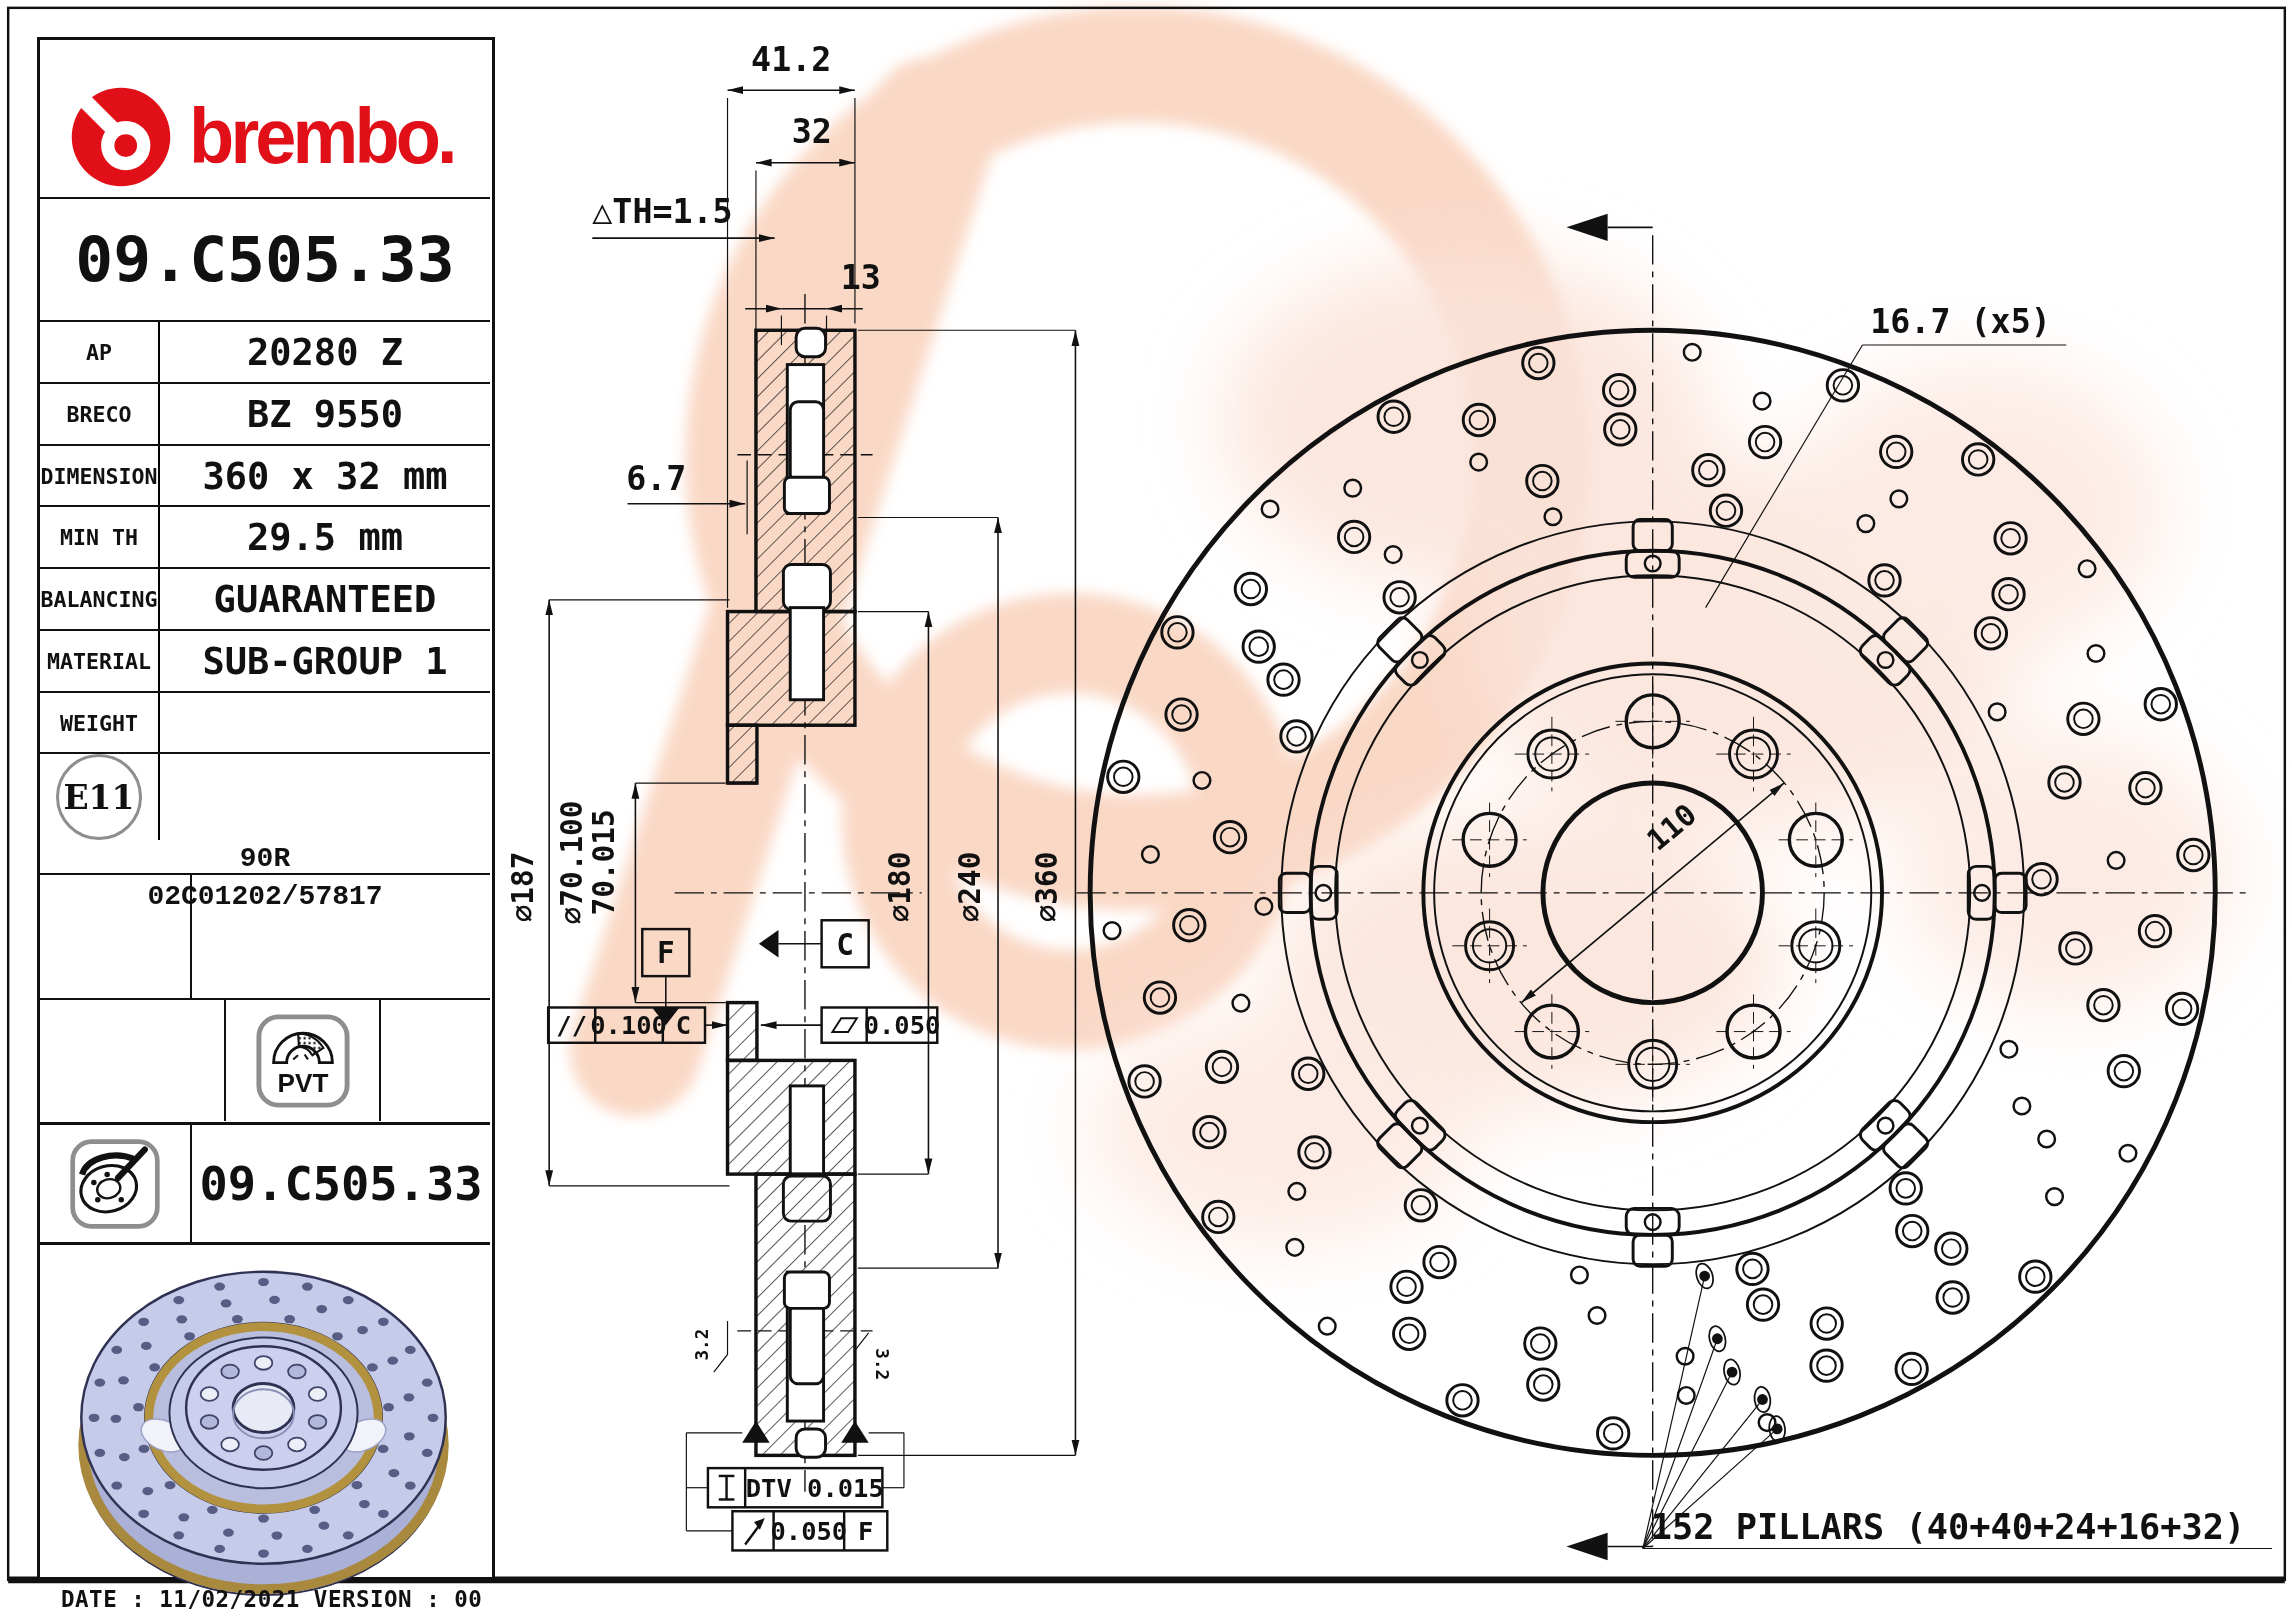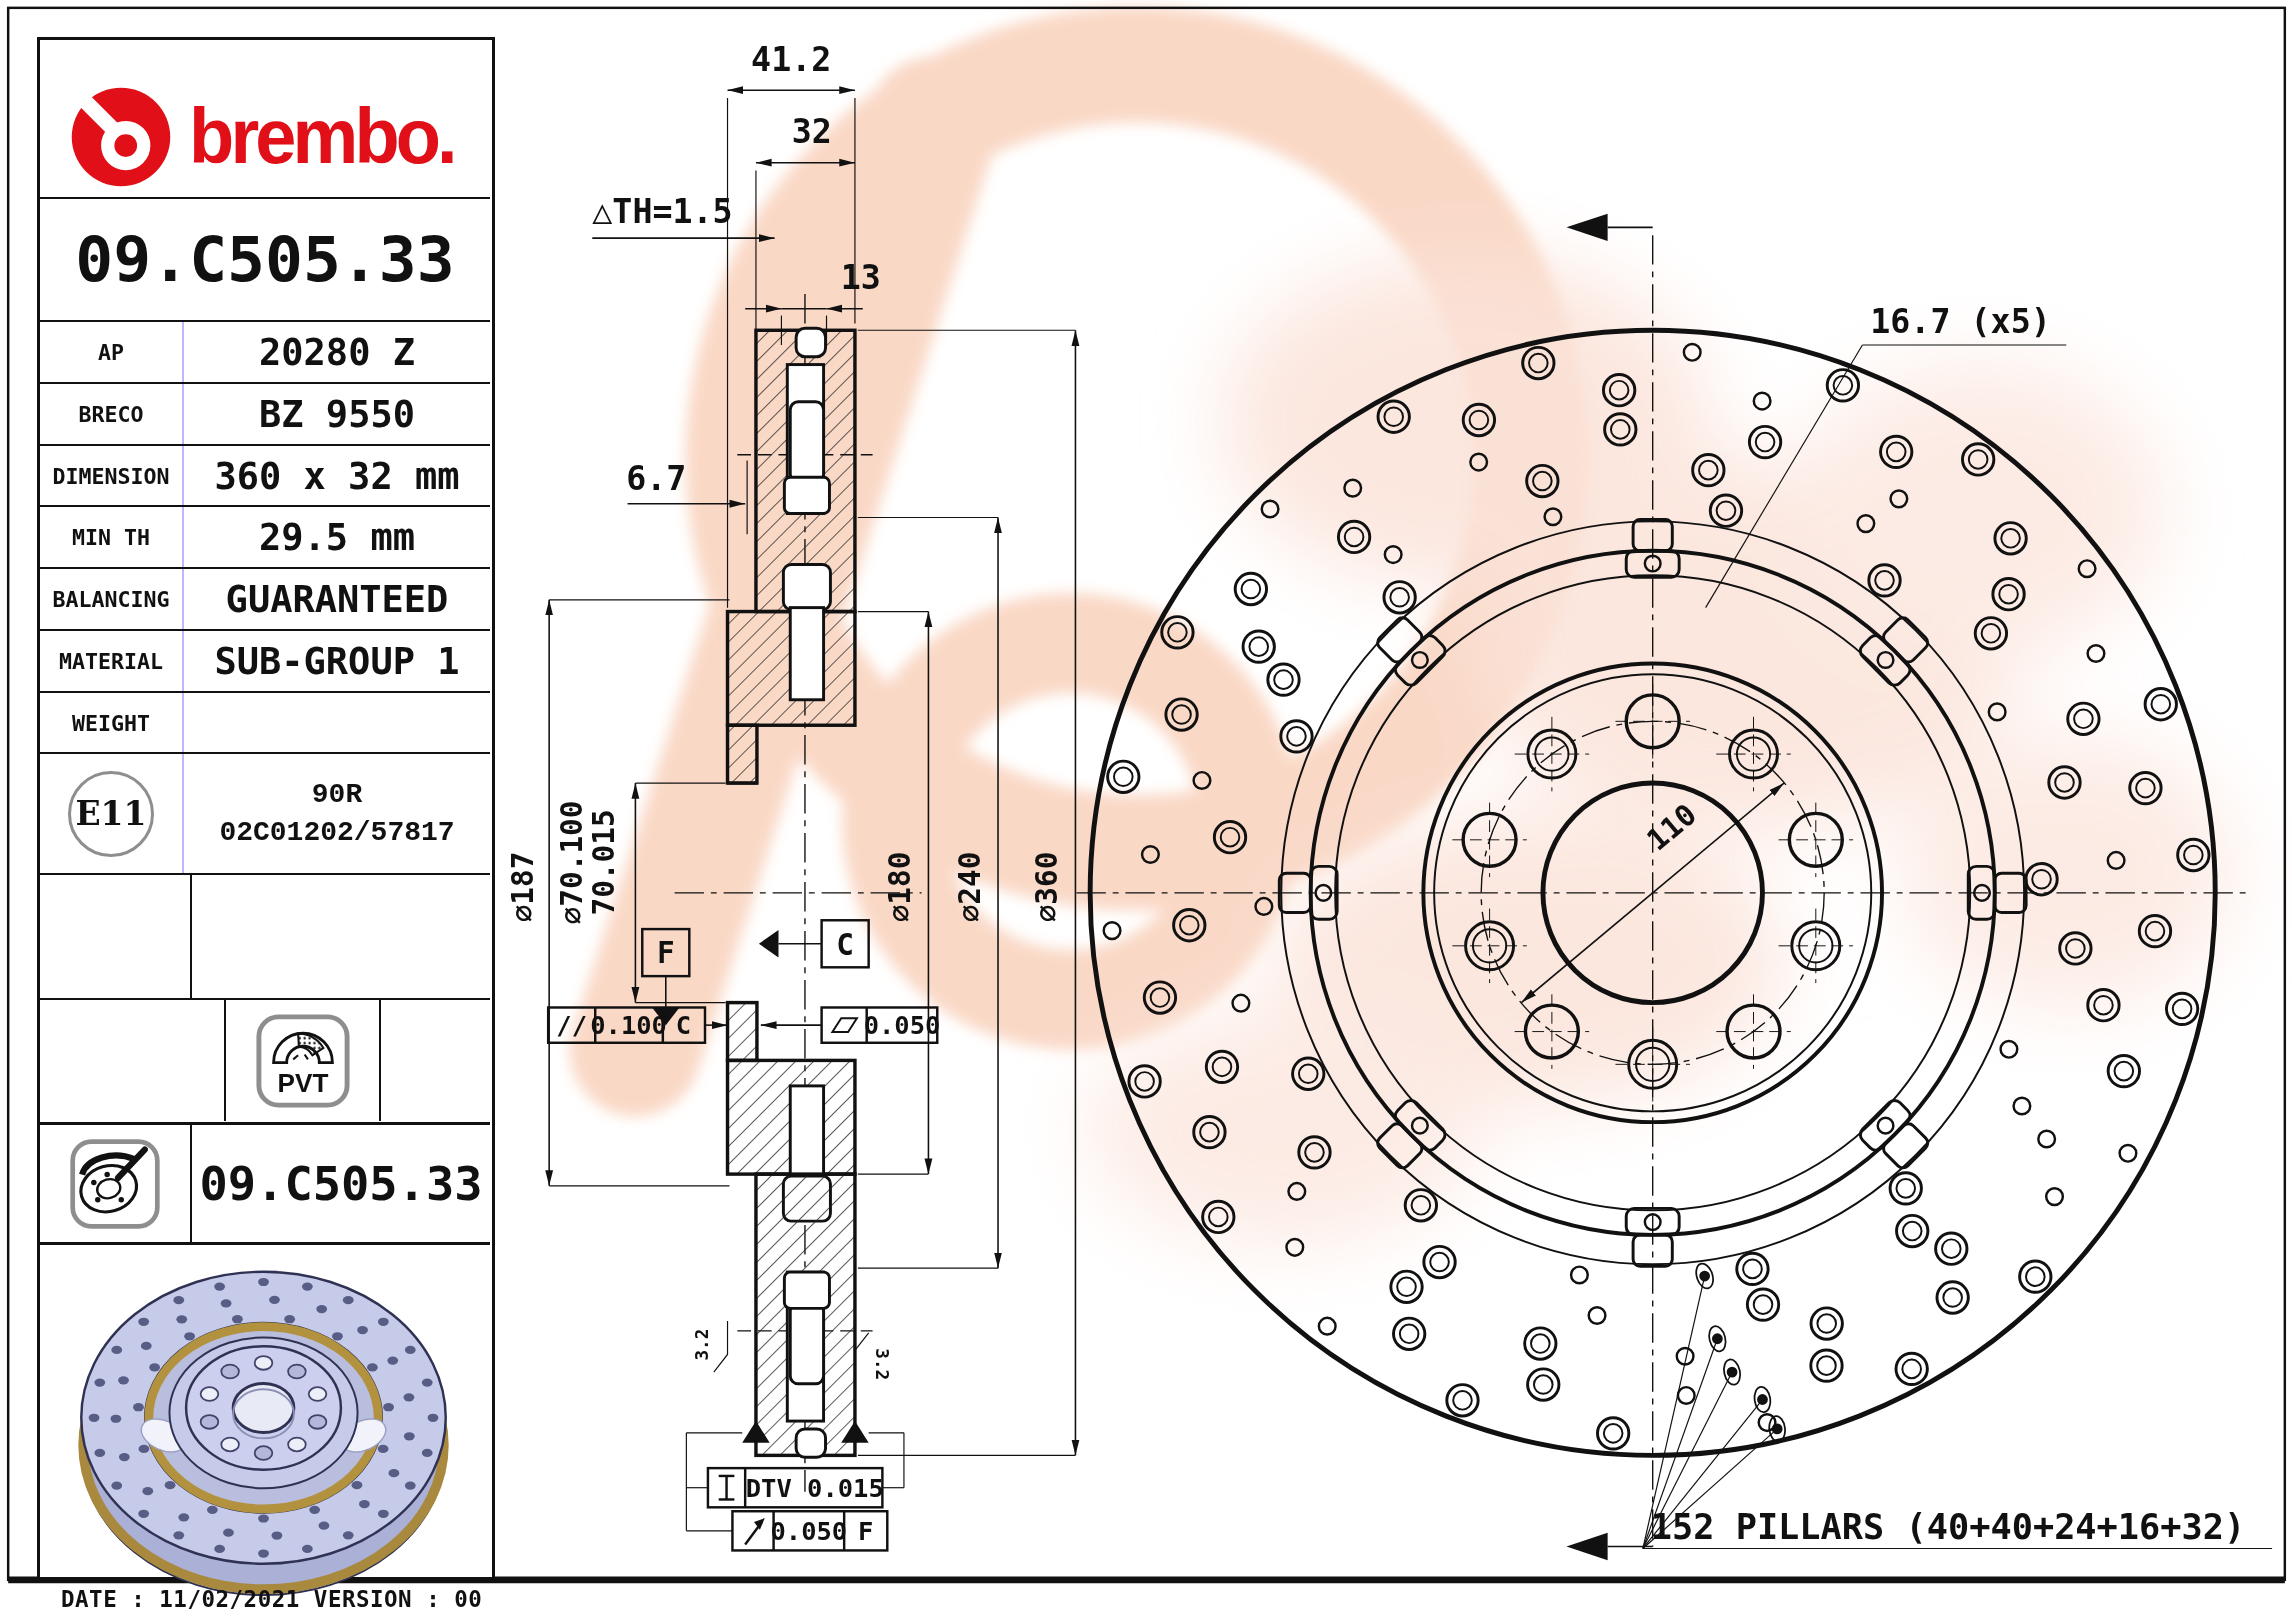--- a/index.html
+++ b/index.html
@@ -18,23 +18,23 @@
   .t34{font:bold 34px "DejaVu Sans Mono","DejaVu Sans",monospace;fill:#111;}
   .t36{font:bold 36px "DejaVu Sans Mono","DejaVu Sans",monospace;fill:#111;}
   .t18{font:bold 18px "DejaVu Sans Mono","DejaVu Sans",monospace;fill:#111;}
   
   .panel{position:absolute;left:37px;top:37px;width:458px;height:1543px;border:3.9px solid #111;background:#fff;z-index:2;box-sizing:border-box;}
   .prow{position:absolute;left:0;width:450px;box-sizing:border-box;margin-top:36px;}
   .logo-row{top:0;height:121px;display:flex;align-items:center;padding-left:27.4px;}
   .wordmark{font-family:"Liberation Sans",sans-serif;font-weight:bold;font-size:74px;letter-spacing:-3.9px;color:#e10f17;margin-left:13.7px;transform:scaleY(1.04);}
   .pn-row{top:121px;height:123px;border-top:2.9px solid #111;display:flex;align-items:center;justify-content:center;font-size:63px;font-weight:bold;}
   .spec{border-top:2px solid #111;display:flex;}
-  .lab{width:144px;border-right:2px solid #c4b5fd;display:flex;align-items:center;justify-content:center;font-size:21.6px;font-weight:bold;box-sizing:border-box;text-align:center;}
+  .lab{width:120px;border-right:2px solid #000000;display:flex;align-items:center;justify-content:center;font-size:21.6px;font-weight:bold;box-sizing:border-box;text-align:center;}
   .val{flex:1;display:flex;align-items:center;justify-content:center;font-size:37px;font-weight:bold;}
-  .e11-row{top:676px;height:121px;border-top:2px solid #111;display:flex;}
+  .e11-row{top:676px;height:121px;border-top:2px solid #111;display:flex;flex-direction:column;}
   .e11-circle{width:80px;height:80px;border:3.9px solid #8e8e8e;border-radius:50%;display:flex;align-items:center;justify-content:center;font-family:"DejaVu Serif",serif;font-weight:bold;font-size:33px;}
   .e11-val{flex:1;display:flex;flex-direction:column;align-items:center;justify-content:center;font-size:28px;font-weight:bold;line-height:1.35;font-family:Liberation Mono, monospace;}
   .empty-row{top:797px;height:125px;border-top:2px solid #111;display:flex;}
   .pvt-row{top:922px;height:123px;border-top:2px solid #111;display:flex;padding-left:34px;}
   .cell-l{width:152px;border-right:2px solid #111;box-sizing:border-box;}
   .cell-m{width:155px;border-right:2px solid #111;box-sizing:border-box;display:flex;align-items:center;justify-content:center;}
   .cell-r{flex:1;}
   .pn2-row{top:1046px;height:123px;border-top:3.9px solid #111;border-bottom:3.9px solid #111;display:flex;}
   .pn2-icon{width:152px;border-right:2px solid #111;box-sizing:border-box;display:flex;align-items:center;justify-content:center;}
   .pn2-val{flex:1;display:flex;align-items:center;justify-content:center;font-size:47px;font-weight:bold;}

